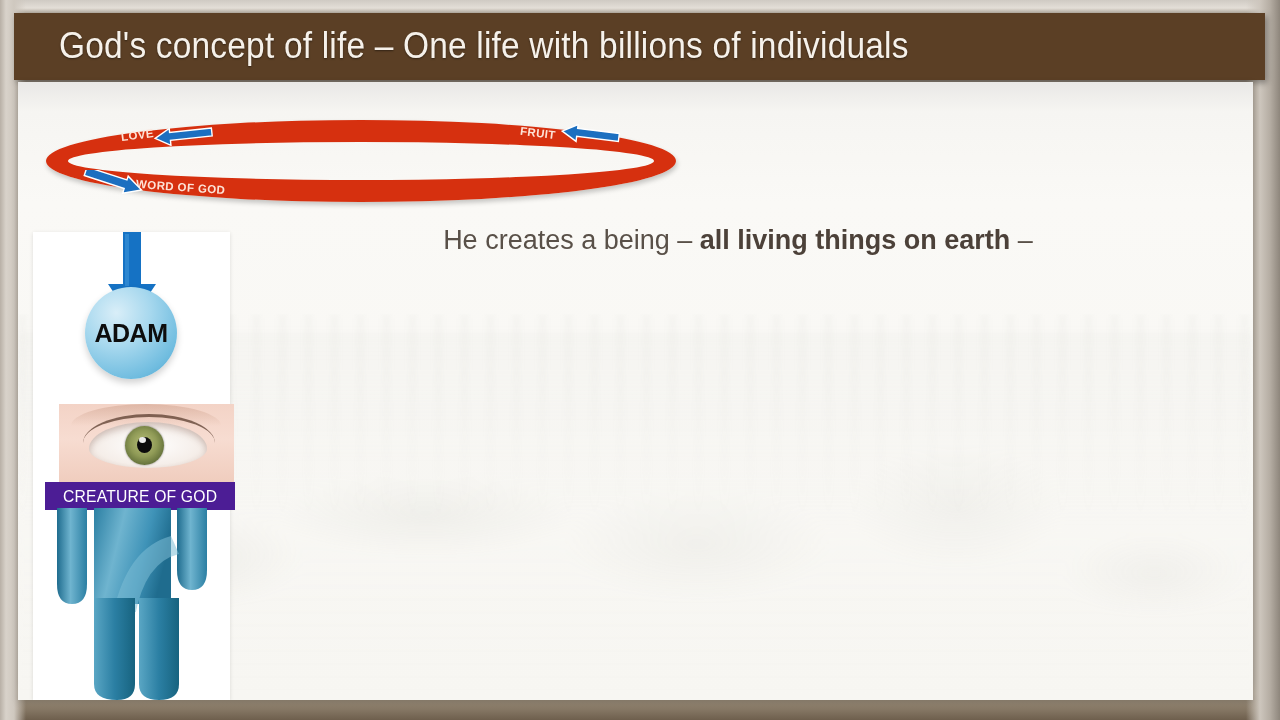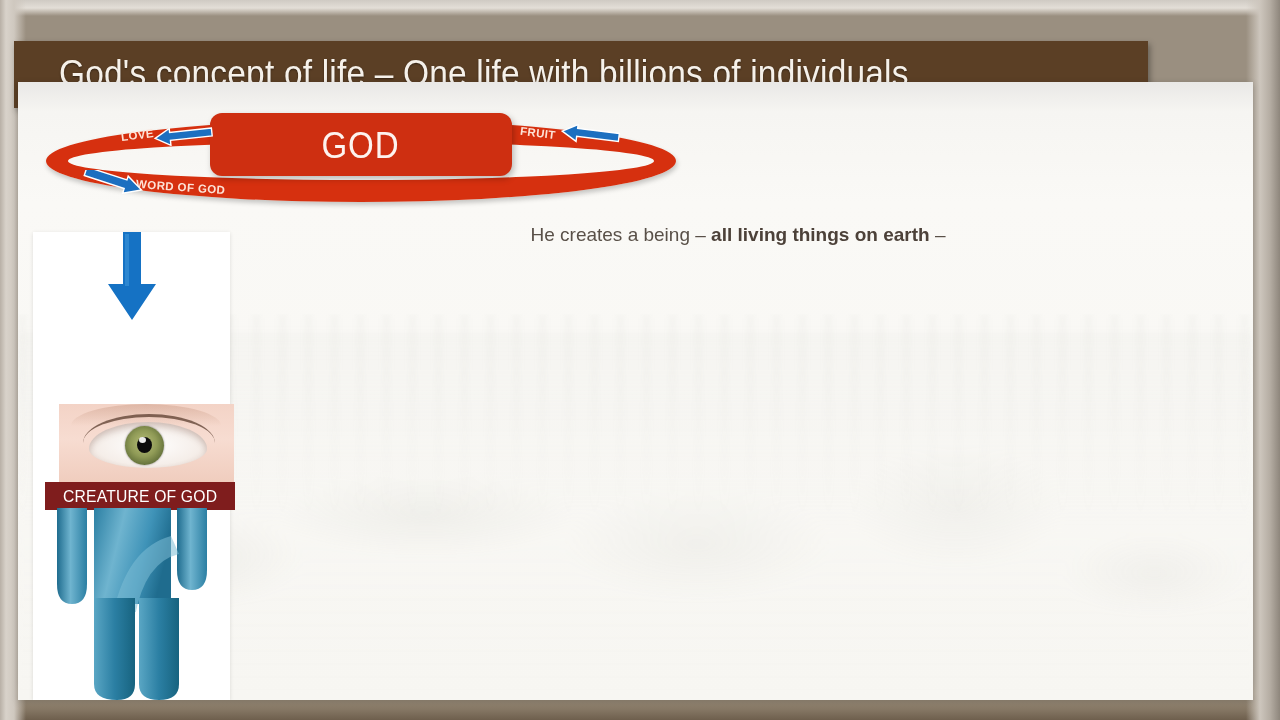--- a/index.html
+++ b/index.html
@@ -16,24 +16,23 @@
     background:
       linear-gradient(90deg,#b8b0a6 0%, #d8d2ca 6px, #cfc8bf 14px, rgba(0,0,0,0) 26px),
       linear-gradient(270deg,#8e867c 0%, #b5ada3 10px, #cdc6bd 20px, rgba(0,0,0,0) 34px),
       linear-gradient(0deg,#6e5f4d 0%, #8d7f6c 14px, #a79a87 26px, rgba(0,0,0,0) 40px),
       linear-gradient(180deg,#cfcac3 0%, #e3ded7 8px, rgba(0,0,0,0) 16px),
       #9a8f80;
   }
 
   
   #header-bar{
-    position:absolute;left:14px;top:13px;width:1134px;height:67px;
+    position:absolute;left:14px;top:13px;width:1251px;height:67px;
     background:#5b3f25;
     box-shadow:2px 3px 6px rgba(0,0,0,.35);
-    margin-top:28px;
   }
   #slide-title{
     position:absolute;left:45px;top:50%;transform:translateY(-52%);
     color:#f6f1ea;font-size:36px;font-weight:400;letter-spacing:.2px;
     white-space:nowrap;
     text-shadow:0 1px 2px rgba(0,0,0,.45);
     font-family:"Liberation Sans", sans-serif;
     transform-origin:left center;
     scale:.93 1;
   }
@@ -145,30 +144,30 @@
     border-top:3px solid rgba(90,60,45,.75);
     border-radius:50% 50% 0 0/100% 100% 0 0;
   }
   #eye-brow{
     position:absolute;left:12px;top:0px;width:150px;height:22px;
     background:linear-gradient(180deg, rgba(198,150,128,.45), rgba(240,205,190,0));
     border-radius:50% 50% 0 0/100% 100% 0 0;
   }
   #creature-banner{
     position:absolute;left:12px;top:250px;width:190px;height:28px;
-    background:#7f1d1d;
+    background:#4c1d95;
     display:flex;align-items:center;justify-content:center;
   }
   #creature-label{color:#ffffff;font-size:16.5px;letter-spacing:.2px;scale:.95 1;}
   #adam-body{position:absolute;left:6px;top:276px;width:186px;height:192px;}
 
   
   #main-text{
     position:absolute;left:330px;top:138px;width:780px;
-    text-align:center;color:#595048;font-size:19px;line-height:1.55;
+    text-align:center;color:#595048;font-size:27px;line-height:1.55;
   }
   #main-text .bold{font-weight:700;color:#4c4139;}
   #main-line1, #main-line2{display:block;white-space:nowrap;}
 
   
   #green-arrow-wrap{
     position:absolute;left:376px;top:243px;width:866px;height:200px;
   }
   #green-arrow-svg{position:absolute;left:0;top:0;}
   #green-arrow-text{
@@ -188,23 +187,20 @@
 
   <div id="slide-body">
 
     <div id="body-backdrop"></div>
     <div id="body-backdrop2"></div>
 
     <div id="cycle-diagram">
 
       <div id="cycle-oval"></div>
 
-      <div id="god-box">
-        <span id="god-label">GOD</span>
-      </div>
 
       <span class="cyc-label" id="label-love">LOVE</span>
       <span class="cyc-label" id="label-fruit">FRUIT</span>
       <span class="cyc-label" id="label-word">WORD OF GOD</span>
 
       <span class="cyc-arrow" id="arrow-love">
         <svg width="62" height="20" viewBox="0 0 62 20">
           <path d="M60 5 L18 5 L18 1 L3 9.5 L18 18 L18 13 L60 13 Z" fill="#1c6fc0" stroke="#ffffff" stroke-width="1.4" transform="rotate(-6 31 9.5)"></path>
         </svg>
       </span>
@@ -224,20 +220,23 @@
 
     <div id="adam-card">
 
       <span id="adam-down-arrow">
         <svg width="54" height="92" viewBox="0 0 54 92">
           <path d="M18 0 L36 0 L36 52 L51 52 L27 88 L3 52 L18 52 Z" fill="#1572c4"></path>
           <path d="M20 2 L24 2 L24 54 L20 54 Z" fill="#3e96da" opacity=".6"></path>
         </svg>
       </span>
 
+      <div id="adam-head">
+        <span id="adam-head-label">ADAM</span>
+      </div>
 
       <div id="eye-photo">
         <div id="eye-brow"></div>
         <div id="eye-sclera"></div>
         <div id="eye-iris"></div>
         <div id="eye-pupil"></div>
         <div id="eye-glint"></div>
         <div id="eye-lash"></div>
       </div>
 

